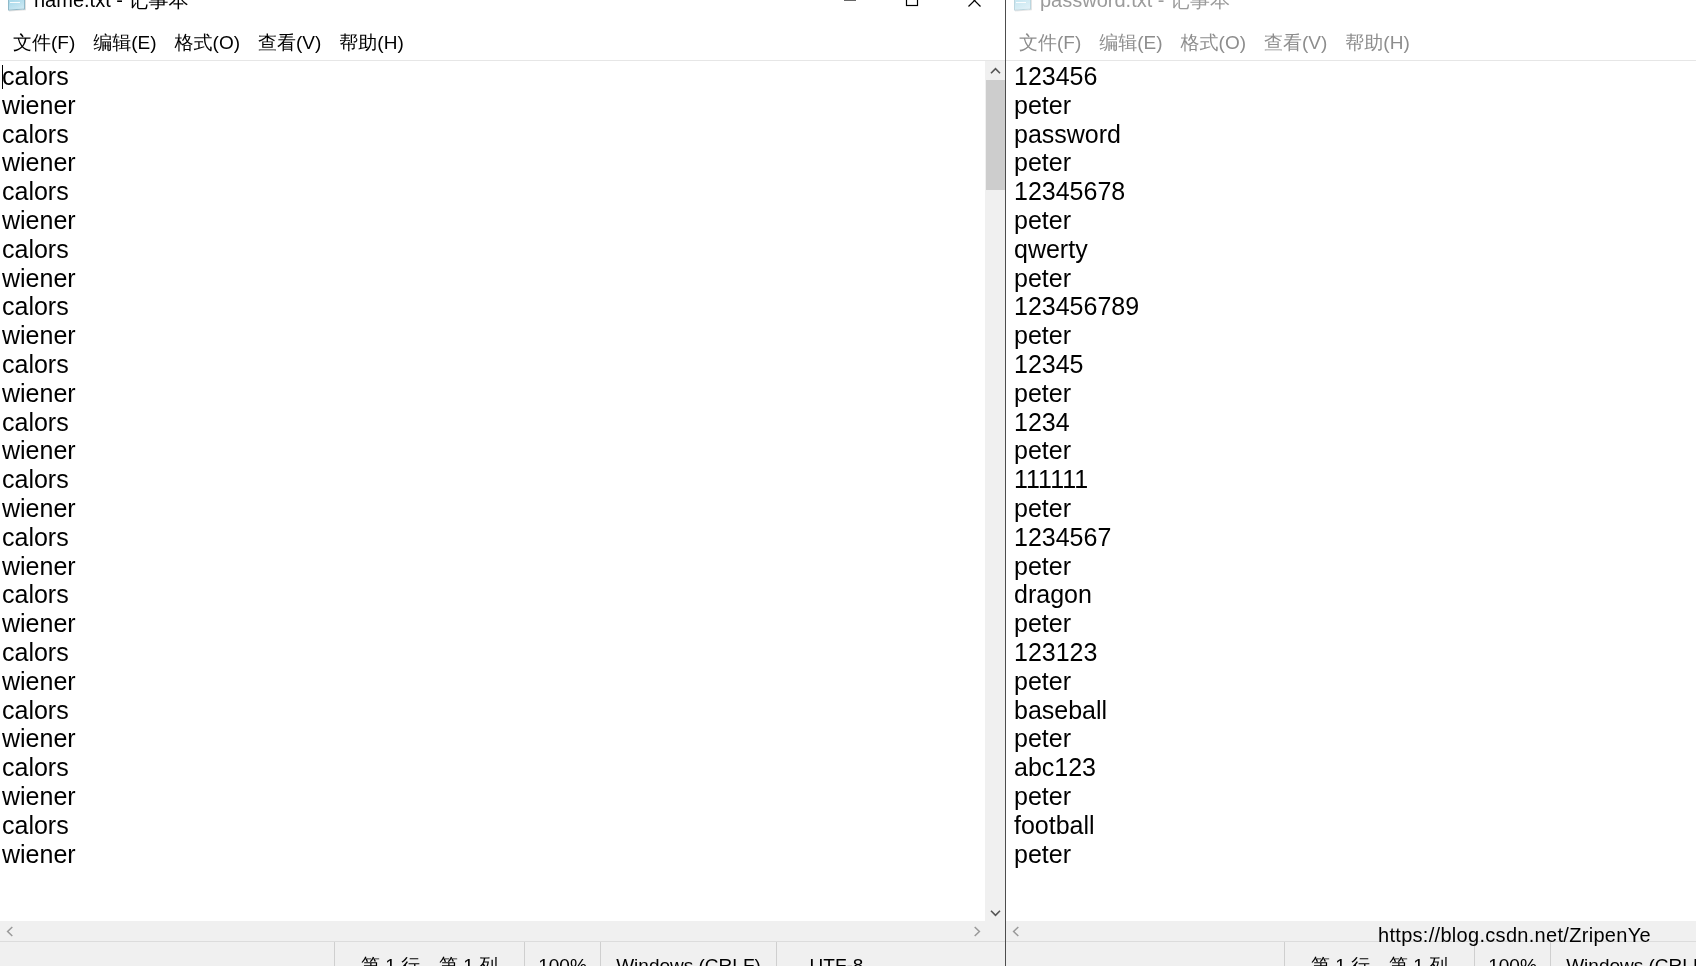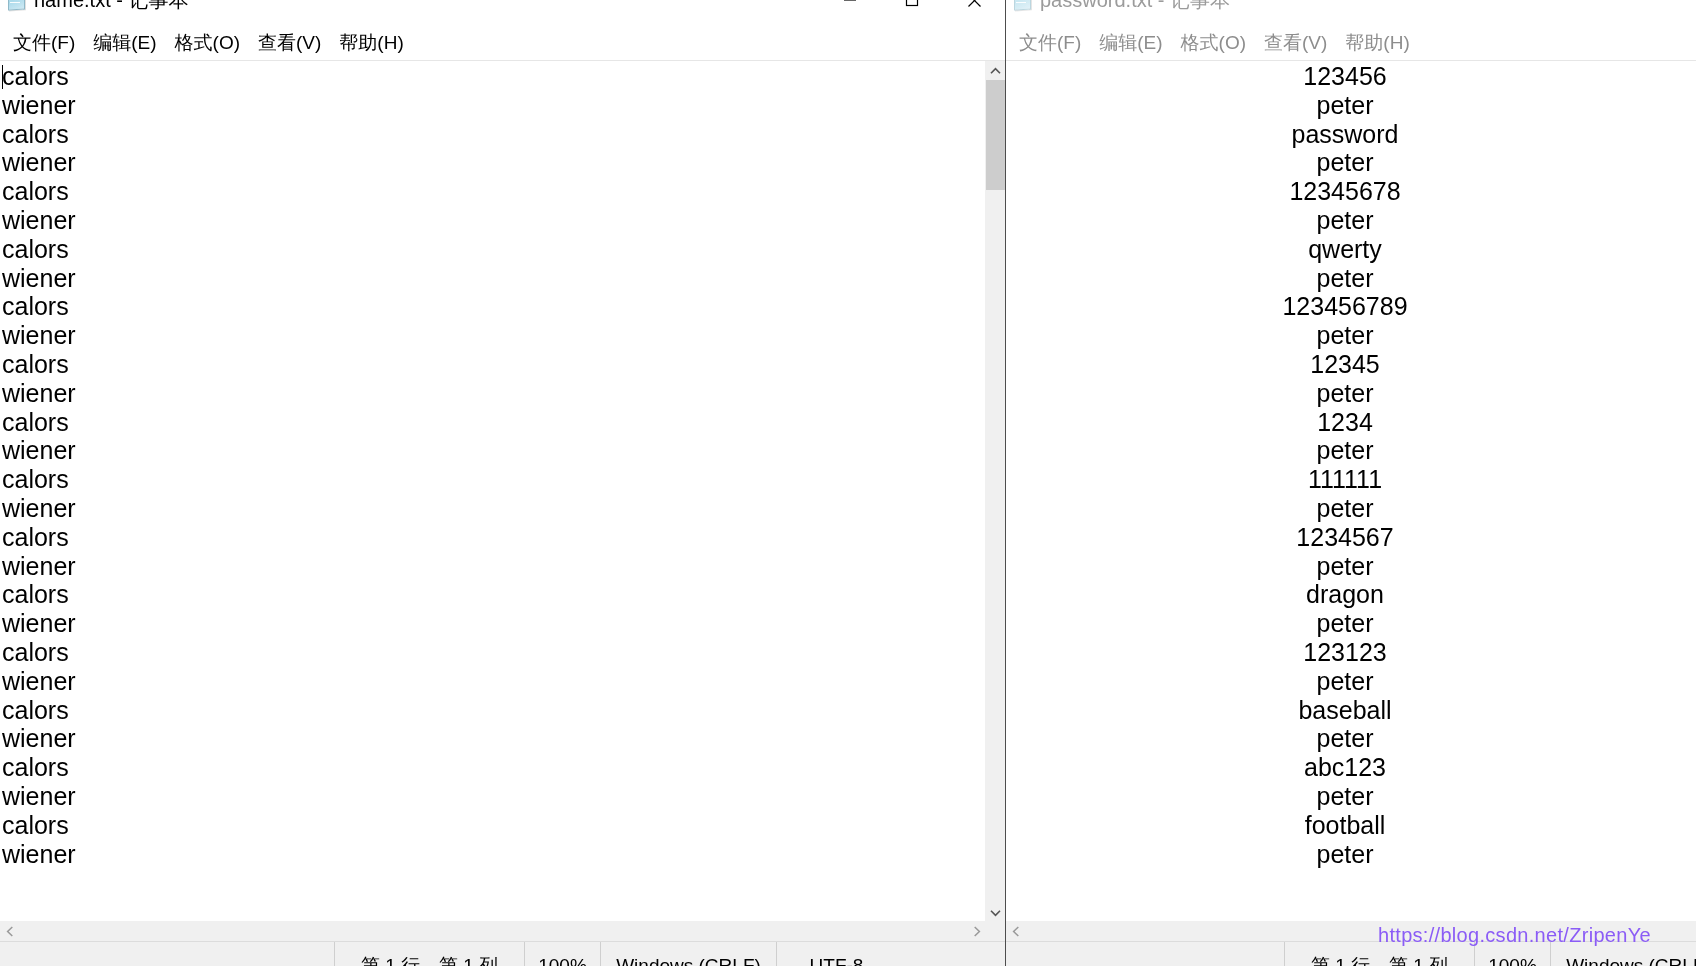--- a/index.html
+++ b/index.html
@@ -133,21 +133,21 @@
   
   .edit-wrap {
     position: relative;
     background: #ffffff;
     border-top: 1px solid #e6e6e6;
     box-sizing: border-box;
     overflow: hidden;
     padding-left: 20px;
   }
   #window-left .edit-wrap  { height: 881px; }
-  #window-right .edit-wrap { height: 881px; text-align: center; }
+  #window-right .edit-wrap { height: 881px; }
 
   .edit-text {
     position: absolute;
     left: 2px;
     top: 1px;
     right: 20px;
     bottom: 18px;
     overflow: hidden;
     white-space: pre;
     font-size: 25px;
@@ -262,21 +262,21 @@
   #window-right .sb-pos  { width: 190px; }
   #window-right .sb-zoom { width: 76px; }
   #window-right .sb-eol  { width: 176px; }
 
   
   .watermark {
     position: absolute;
     left: 1378px;
     top: 924px;
     font-size: 20px;
-    color: #8b5cf6;
+    color: #000000;
     white-space: nowrap;
     letter-spacing: .3px;
     z-index: 5;
     pointer-events: none;
     font-family: "Liberation Sans", "DejaVu Sans", sans-serif;
   }
 </style>
 </head>
 <body>
 

